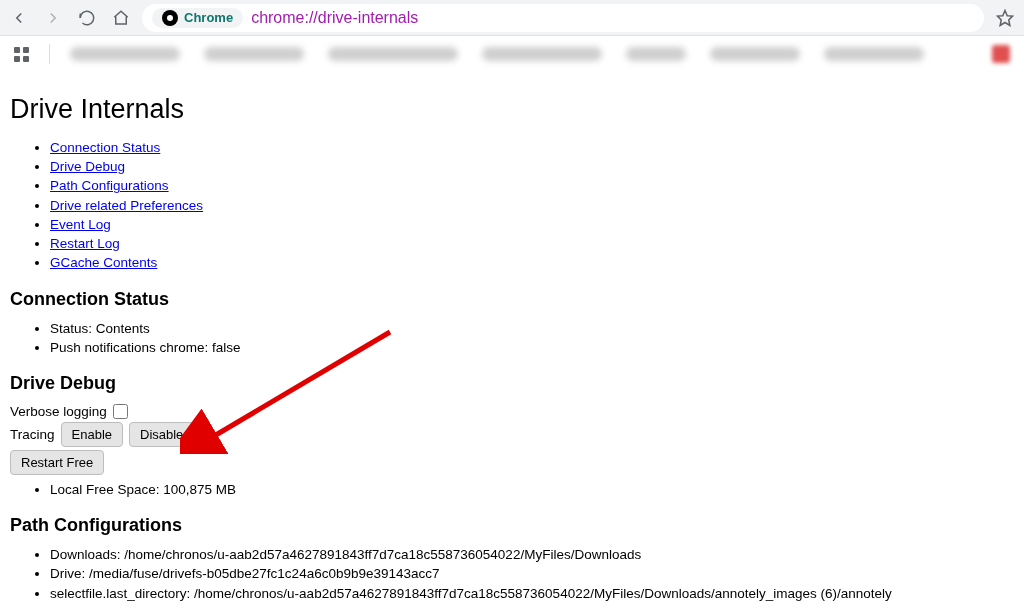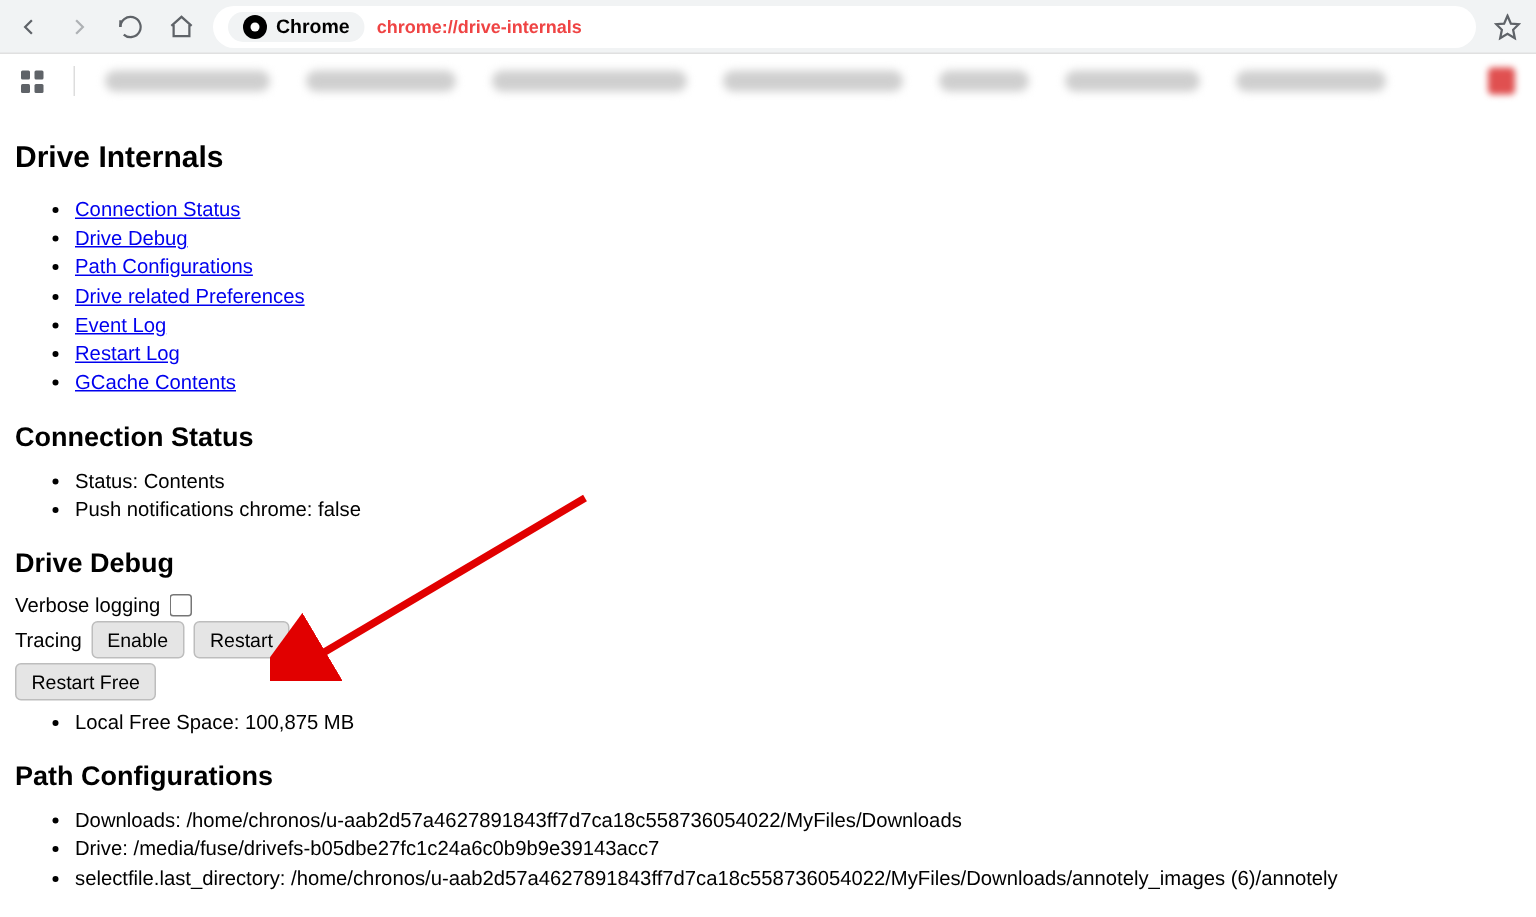--- a/index.html
+++ b/index.html
@@ -5,30 +5,30 @@
   * { box-sizing: border-box; }
   html, body { margin: 0; padding: 0; font-family: Arial, Helvetica, sans-serif; font-size: 14px; color: #000; background: #fff; }
   .browser-chrome { background: #f1f3f4; height: 36px; display: flex; align-items: center; padding: 0 10px; gap: 12px; border-bottom: 1px solid #e0e0e0; }
   .nav-area { display: flex; align-items: center; gap: 16px; }
   .nav-icon { width: 18px; height: 18px; display: flex; align-items: center; justify-content: center; color: #5f6368; cursor: pointer; }
   .nav-icon svg { width: 18px; height: 18px; }
   .addr-bar { flex: 1; background: #fff; border-radius: 18px; height: 28px; display: flex; align-items: center; padding: 0 10px; gap: 8px; }
   .site-chip { display: flex; align-items: center; gap: 6px; background: #f1f3f4; border-radius: 14px; padding: 2px 10px; }
   .chrome-glyph { width: 16px; height: 16px; background: #000; border-radius: 50%; display:flex; align-items:center; justify-content:center; }
   .chrome-inner { width:6px; height:6px; background:#fff; border-radius:50%; }
-  .site-label { font-size: 13px; font-weight: 600; color: #000000; }
-  .url-text { font-size: 12px; color: #ef4444; font-weight: bold; }
+  .site-label { font-size: 13px; font-weight: 600; color: #0f766e; }
+  .url-text { font-size: 16px; color: #a21caf; }
   .star-icon { color: #5f6368; margin-left: auto; }
   .bookmarks-bar { height: 36px; background: #fff; display: flex; align-items: center; padding: 0 14px; gap: 20px; }
   .apps-icon { display:grid; grid-template-columns: repeat(2,6px); grid-template-rows: repeat(2,6px); gap:3px; }
   .apps-icon span { width:6px; height:6px; background:#5f6368; border-radius:1px; }
   .bm-blur { flex:1; height:18px; display:flex; gap:24px; align-items:center; }
   .blur-item { height:14px; border-radius:7px; background: #cfcfcf; filter: blur(3px); }
   .page-content { padding: 6px 10px 20px 10px; }
-  h1 { font-size: 20px; font-weight: 700; margin: 16px 0 14px 0; }
+  h1 { font-size: 27px; font-weight: 400; margin: 16px 0 14px 0; }
   h2 { font-size: 18px; font-weight: 700; margin: 16px 0 10px 0; }
   ul { margin: 6px 0 12px 0; padding-left: 40px; }
   li { margin: 1px 0; font-size: 13.5px; line-height: 1.35; }
   a.internal-link { color: #0000EE; text-decoration: underline; cursor: pointer; }
   .row { margin: 3px 0; display: flex; align-items: center; gap: 6px; font-size: 13.5px; }
   input[type="checkbox"] { width: 15px; height: 15px; margin: 0; }
   button.sys { font-family: Arial, sans-serif; font-size: 13px; padding: 4px 10px; background: #e5e5e5; border: 1px solid #bdbdbd; border-radius: 4px; cursor: pointer; }
   .arrow-overlay { position: absolute; pointer-events: none; }
 </style>
 </head>
@@ -122,21 +122,21 @@
 
 
   <div class="row">
     <span>Verbose logging</span>
     <input type="checkbox" style="">
   </div>
 
   <div class="row">
     <span>Tracing</span>
     <button class="sys">Enable</button>
-    <button class="sys">Restart</button>
+    <button class="sys">Disable</button>
   </div>
 
   <div class="row" style="gap:8px">
     <button class="sys">Restart Free</button>
   </div>
 
   <ul>
     <li>Local Free Space: 100,875 MB</li>
   </ul>
 

